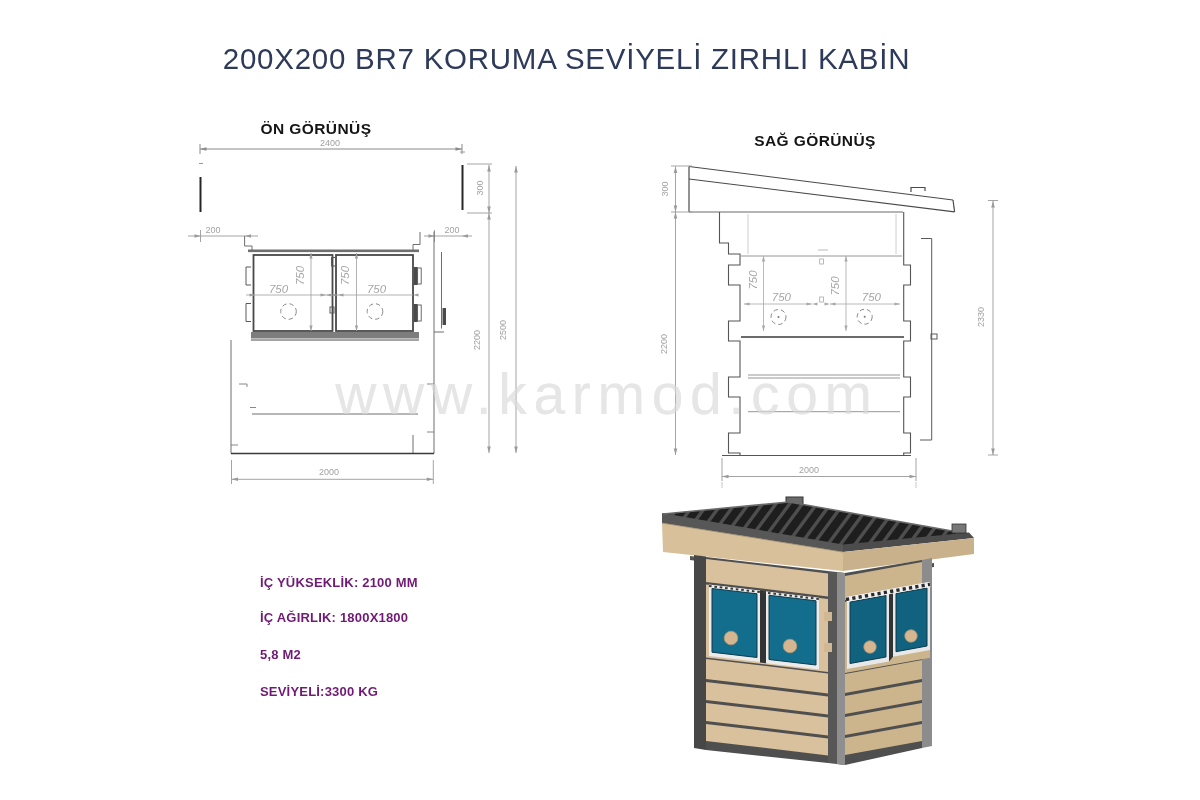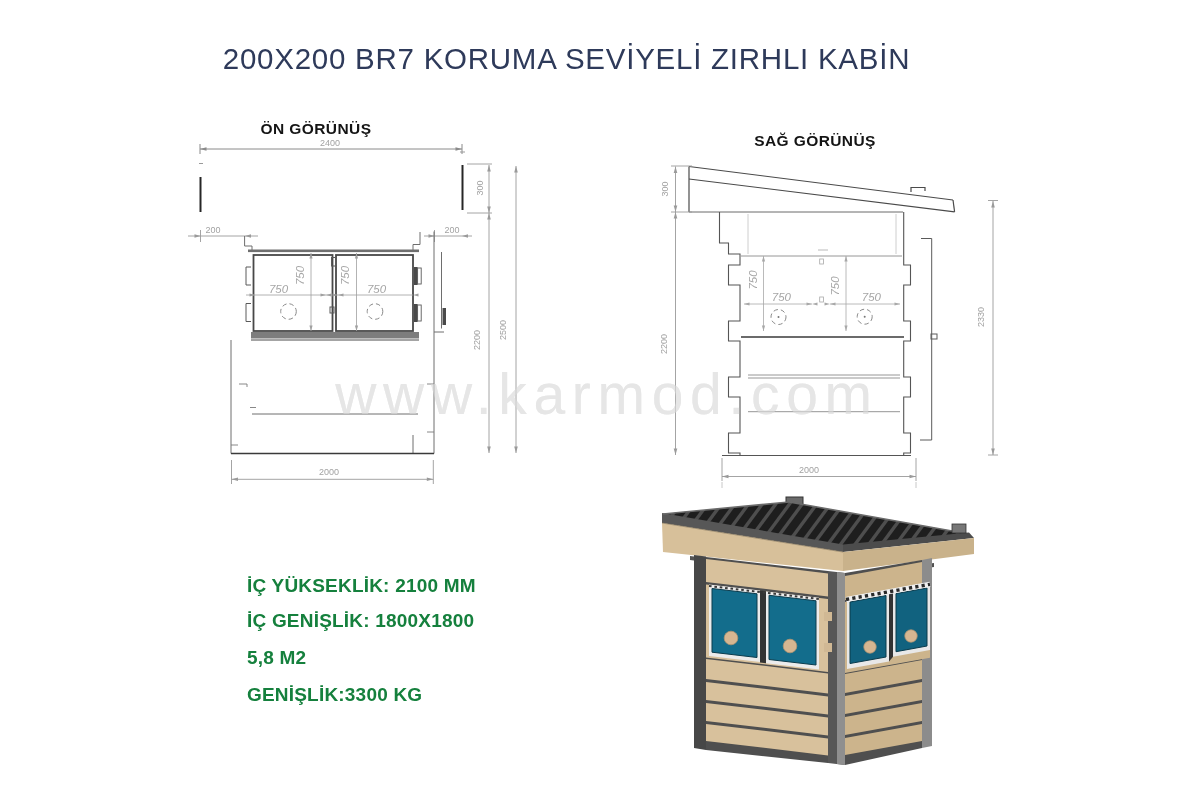--- a/index.html
+++ b/index.html
@@ -1,31 +1,31 @@
 <!DOCTYPE html>
 <html><head>
 <meta charset="utf-8">
 <style>
   html,body{margin:0;padding:0;width:1200px;height:800px;background:#ffffff;overflow:hidden;}
   body{font-family:"Liberation Sans", sans-serif;position:relative;}
   .title{position:absolute;left:0;top:42px;width:1075px;text-align:center;
     font-size:29.5px;font-weight:400;color:#2e3a5a;letter-spacing:0.75px;margin-left:29px;}
-  .spec{position:absolute;left:247px;font-size:19px;font-weight:bold;color:#15803d;letter-spacing:0.2px;}
+  .spec{position:absolute;left:260px;font-size:13px;font-weight:bold;color:#701a75;letter-spacing:0.2px;}
   svg{position:absolute;left:0;top:0;}
   .dimtxt{font-family:"Liberation Sans",sans-serif;font-size:9px;fill:#a2a2a2;}
   .dimtxti{font-family:"Liberation Sans",sans-serif;font-size:11.5px;fill:#a6a6a6;font-style:italic;}
   .lbl{font-family:"Liberation Sans",sans-serif;font-weight:bold;font-size:15.5px;fill:#141414;letter-spacing:0.4px;}
 </style>
 </head>
 <body>
 <div class="title">200X200 BR7 KORUMA SEVİYELİ ZIRHLI KABİN</div>
 <div class="spec" style="top:575px;">İÇ YÜKSEKLİK: 2100 MM</div>
-<div class="spec" style="top:610px;">İÇ GENİŞLİK: 1800X1800</div>
+<div class="spec" style="top:610px;">İÇ AĞIRLIK: 1800X1800</div>
 <div class="spec" style="top:647px;">5,8 M2</div>
-<div class="spec" style="top:684px;">GENİŞLİK:3300 KG</div>
+<div class="spec" style="top:684px;">SEVİYELİ:3300 KG</div>
 <svg width="1200" height="800" viewBox="0 0 1200 800">
 
 <text x="607" y="414" text-anchor="middle" font-size="57" fill="#e3e3e3" letter-spacing="6.7" font-family="Liberation Sans, sans-serif">www.karmod.com</text>
 
 <g id="front">
 <text class="lbl" x="316" y="134" text-anchor="middle">ÖN GÖRÜNÜŞ</text>
 
 <g stroke="#8a8a8a" stroke-width="1" fill="none">
  <line x1="200" y1="149" x2="462" y2="149"></line>
  <line x1="200" y1="144" x2="200" y2="154"></line>

